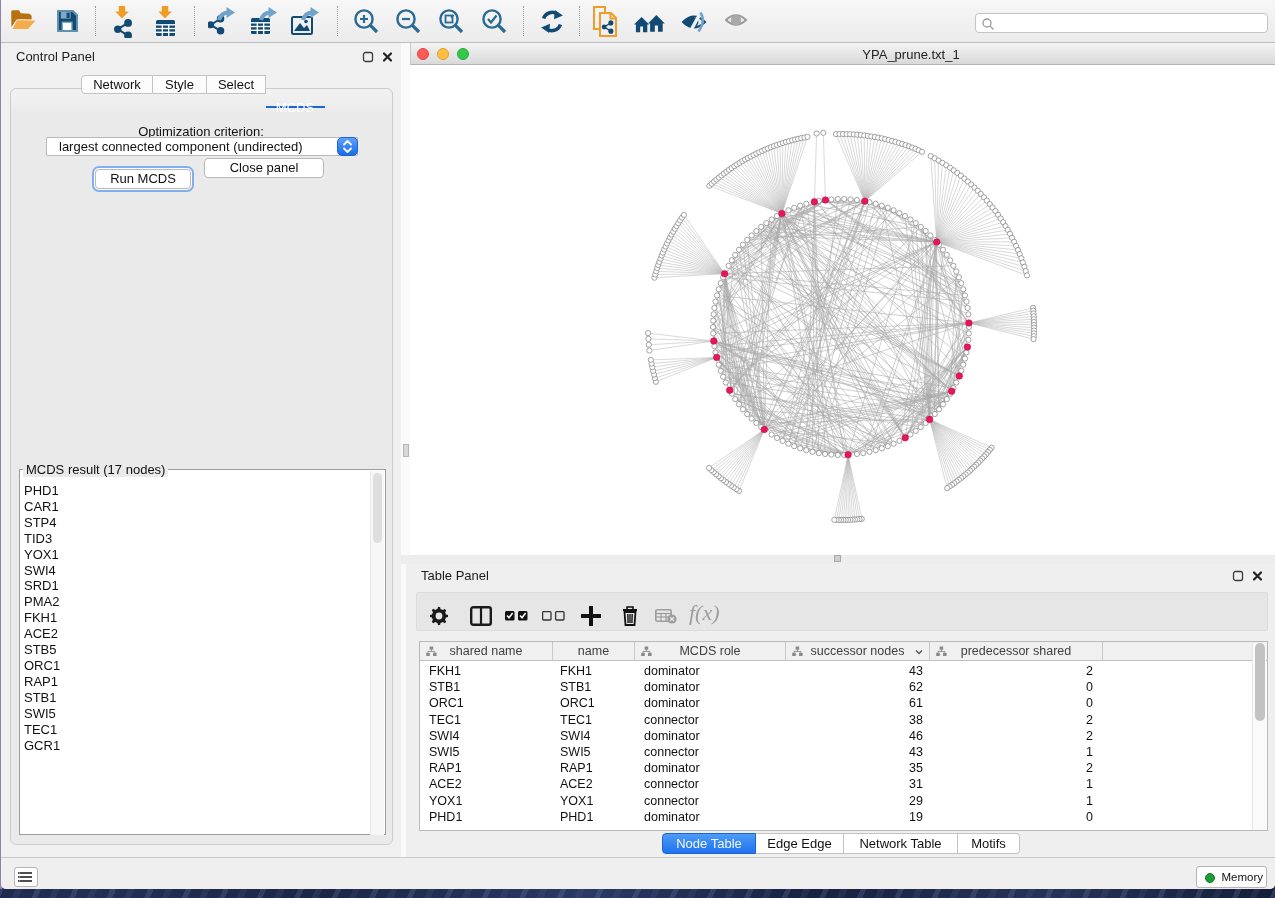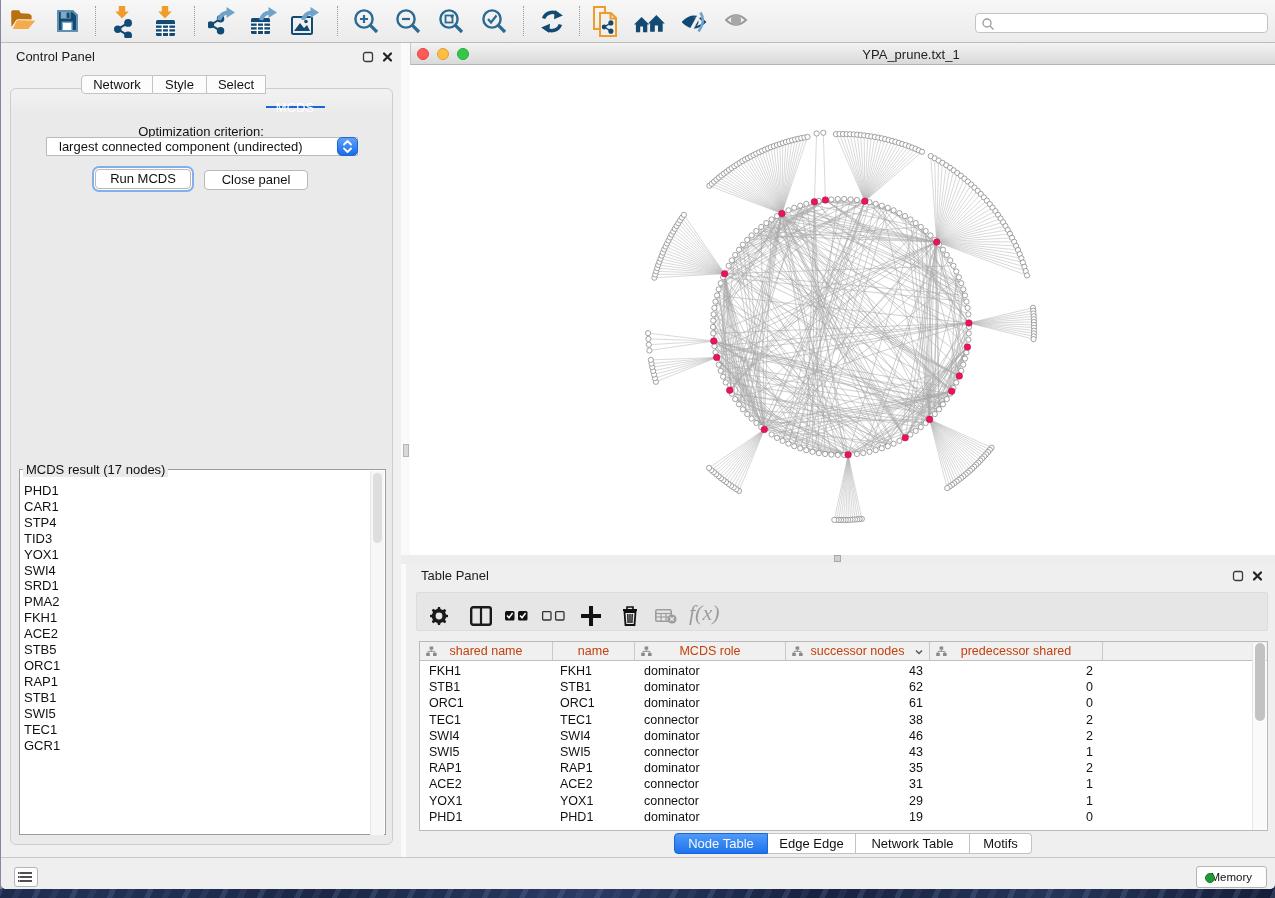--- a/index.html
+++ b/index.html
@@ -34,21 +34,21 @@
 .tabrow .tab:last-child { border-radius:0 4px 4px 0; }
 .tabrow .tab.sel { background:linear-gradient(#4f9bf7,#1e72ee); border-color:#1a66d9; color:#fff;margin-top:31px; }
 #optlabel { left:0; top:124px; width:400px; text-align:center; font-size:13px; color:#111; }
 #combo { left:45px; top:137px; width:312px; height:19px; background:#fff;
   border:1px solid #b9b9b9; border-radius:1px; font-size:13px; color:#111; line-height:17px; padding-left:12px; }
 #combo .cap { position:absolute; right:-1px; top:-1px; width:21px; height:19px;
   border-radius:5px; background:linear-gradient(#5ea1f8,#1a6be8); border:1px solid #1a66d9; }
 .btn { height:20px; background:#fff; border:1px solid #b9b9b9; border-radius:4px;
   font-size:13px; color:#111; text-align:center; line-height:18px; }
 #runbtn { left:94px; top:169px; width:96px; box-shadow:0 0 0 1px #fff, 0 0 0 3px rgba(116,169,240,0.9); }
-#closebtn { left:203px; top:170px; width:104px; }
+#closebtn { left:203px; top:158px; width:120px; }
 #mcdsbox { left:18px; top:469px; width:367px; height:366px; background:#fff; border:1px solid #9d9d9d; }
 #mcdslabel { left:22px; top:462px; font-size:13px; color:#111; background:#eaeaea; padding:0 3px; }
 #mcdslist { left:23px; top:483px; font-size:13px; color:#111; line-height:15.9px; }
 #mcdstrack { right:1px; top:1px; width:14px; height:364px; background:#f7f7f7; border-left:1px solid #e8e8e8; position:absolute; }
 #mcdsthumb { position:absolute; left:2px; top:2px; width:9px; height:70px; background:#dedede; border-radius:5px; }
 
 
 #netwin { left:409px; top:43px; width:866px; height:513px; background:#fff; }
 #nettitle { left:0; top:0; width:866px; height:22px;
   background:linear-gradient(#f3f3f3,#d9d9d9); border-bottom:1px solid #b4b4b4;
@@ -60,45 +60,45 @@
 
 
 #hsplit { left:400px; top:555px; width:875px; height:9px; background:#ededed; }
 #hsplit .handle { position:absolute; left:433px; top:0px; width:7px; height:7px; background:#cfcfcf; border:1px solid #a8a8a8; }
 #tpanel { left:405px; top:564px; width:870px; height:293px; background:#efefef; }
 #tptitle { left:15px; top:4px; font-size:13px; color:#1c1c1c; position:absolute; }
 #tptoolbar { position:absolute; left:10px; top:28px; width:852px; height:39px;
   background:#e6e6e6; border:1px solid #dcdcdc; border-radius:2px; }
 #ttable { position:absolute; left:13px; top:77px; width:849px; height:190px; background:#fff; border:1px solid #b9b9b9; }
 #thead { position:absolute; left:0; top:0; width:847px; height:19px; background:#f0f0f0;
-  border-bottom:1px solid #c0c0c0; font-size:12.5px; color:#c2410c; }
+  border-bottom:1px solid #c0c0c0; font-size:12.5px; color:#404040; }
 .hcell { position:absolute; top:0; height:19px; border-right:1px solid #c9c9c9; }
 .hcell .txt { position:absolute; top:2px; width:100%; text-align:center; }
 .trow { position:absolute; font-size:12.5px; color:#111; height:16.2px; width:100%; }
 .c1 { position:absolute; left:9px; }
 .c2 { position:absolute; left:140px; }
 .c3 { position:absolute; left:224px; }
 .c4 { position:absolute; left:360px; width:143px; text-align:right; }
 .c5 { position:absolute; left:530px; width:143px; text-align:right; }
 #tscroll { position:absolute; right:1px; top:1px; width:14px; height:187px; background:#fafafa; border-left:1px solid #e6e6e6; }
 #tscroll .thumb { position:absolute; left:2px; top:0px; width:10px; height:78px; background:#c2c2c2; border-radius:5px; }
 #btabs { position:absolute; left:256px; top:269px; height:21px; display:flex; font-size:13px; }
 #btabs .tab { background:#fff; border:1px solid #c3c3c3; border-left:none; color:#111;
   display:flex; align-items:center; justify-content:center; }
 #btabs .tab:first-child { border-left:1px solid #c3c3c3; border-radius:4px 0 0 4px;
-  background:linear-gradient(#4f9bf7,#1e72ee); border-color:#1a66d9; color:#f4f8ff;margin-left:12px; }
+  background:linear-gradient(#4f9bf7,#1e72ee); border-color:#1a66d9; color:#f4f8ff; }
 #btabs .tab:last-child { border-radius:0 4px 4px 0; }
 
 
 #statusbar { left:0; top:857px; width:1274px; height:32px; background:#efefef;
   border-top:1px solid #c8c8c8; border-radius:0 0 5px 5px; }
 #listbtn { position:absolute; left:13px; top:9px; width:24px; height:20px; background:#fdfdfd;
   border:1px solid #b5b5b5; border-radius:3px; }
 #membtn { position:absolute; left:1195px; top:8px; width:71px; height:22px; background:#fdfdfd;
-  border:1px solid #b5b5b5; border-radius:3px; font-size:11.5px; color:#111; line-height:20px; text-align:right; padding-right:14px; }
+  border:1px solid #b5b5b5; border-radius:3px; font-size:11.5px; color:#111; line-height:20px; text-align:right; padding-right:3px; }
 #membtn .dot { position:absolute; left:8px; top:6px; width:10px; height:10px; border-radius:50%;
   background:#1d9b34; border:1px solid #157a27; }
 </style>
 </head>
 <body>
 <div id="wallpaper" class="abs"></div>
 <div class="abs" style="left:0;top:0;width:2px;height:889px;background:#8e82a5"></div>
 <div id="window" class="abs">
   <div id="toolbar" class="abs">
     <svg class="abs" style="left:9px;top:8px" width="29" height="27" viewBox="0 0 29 27">

